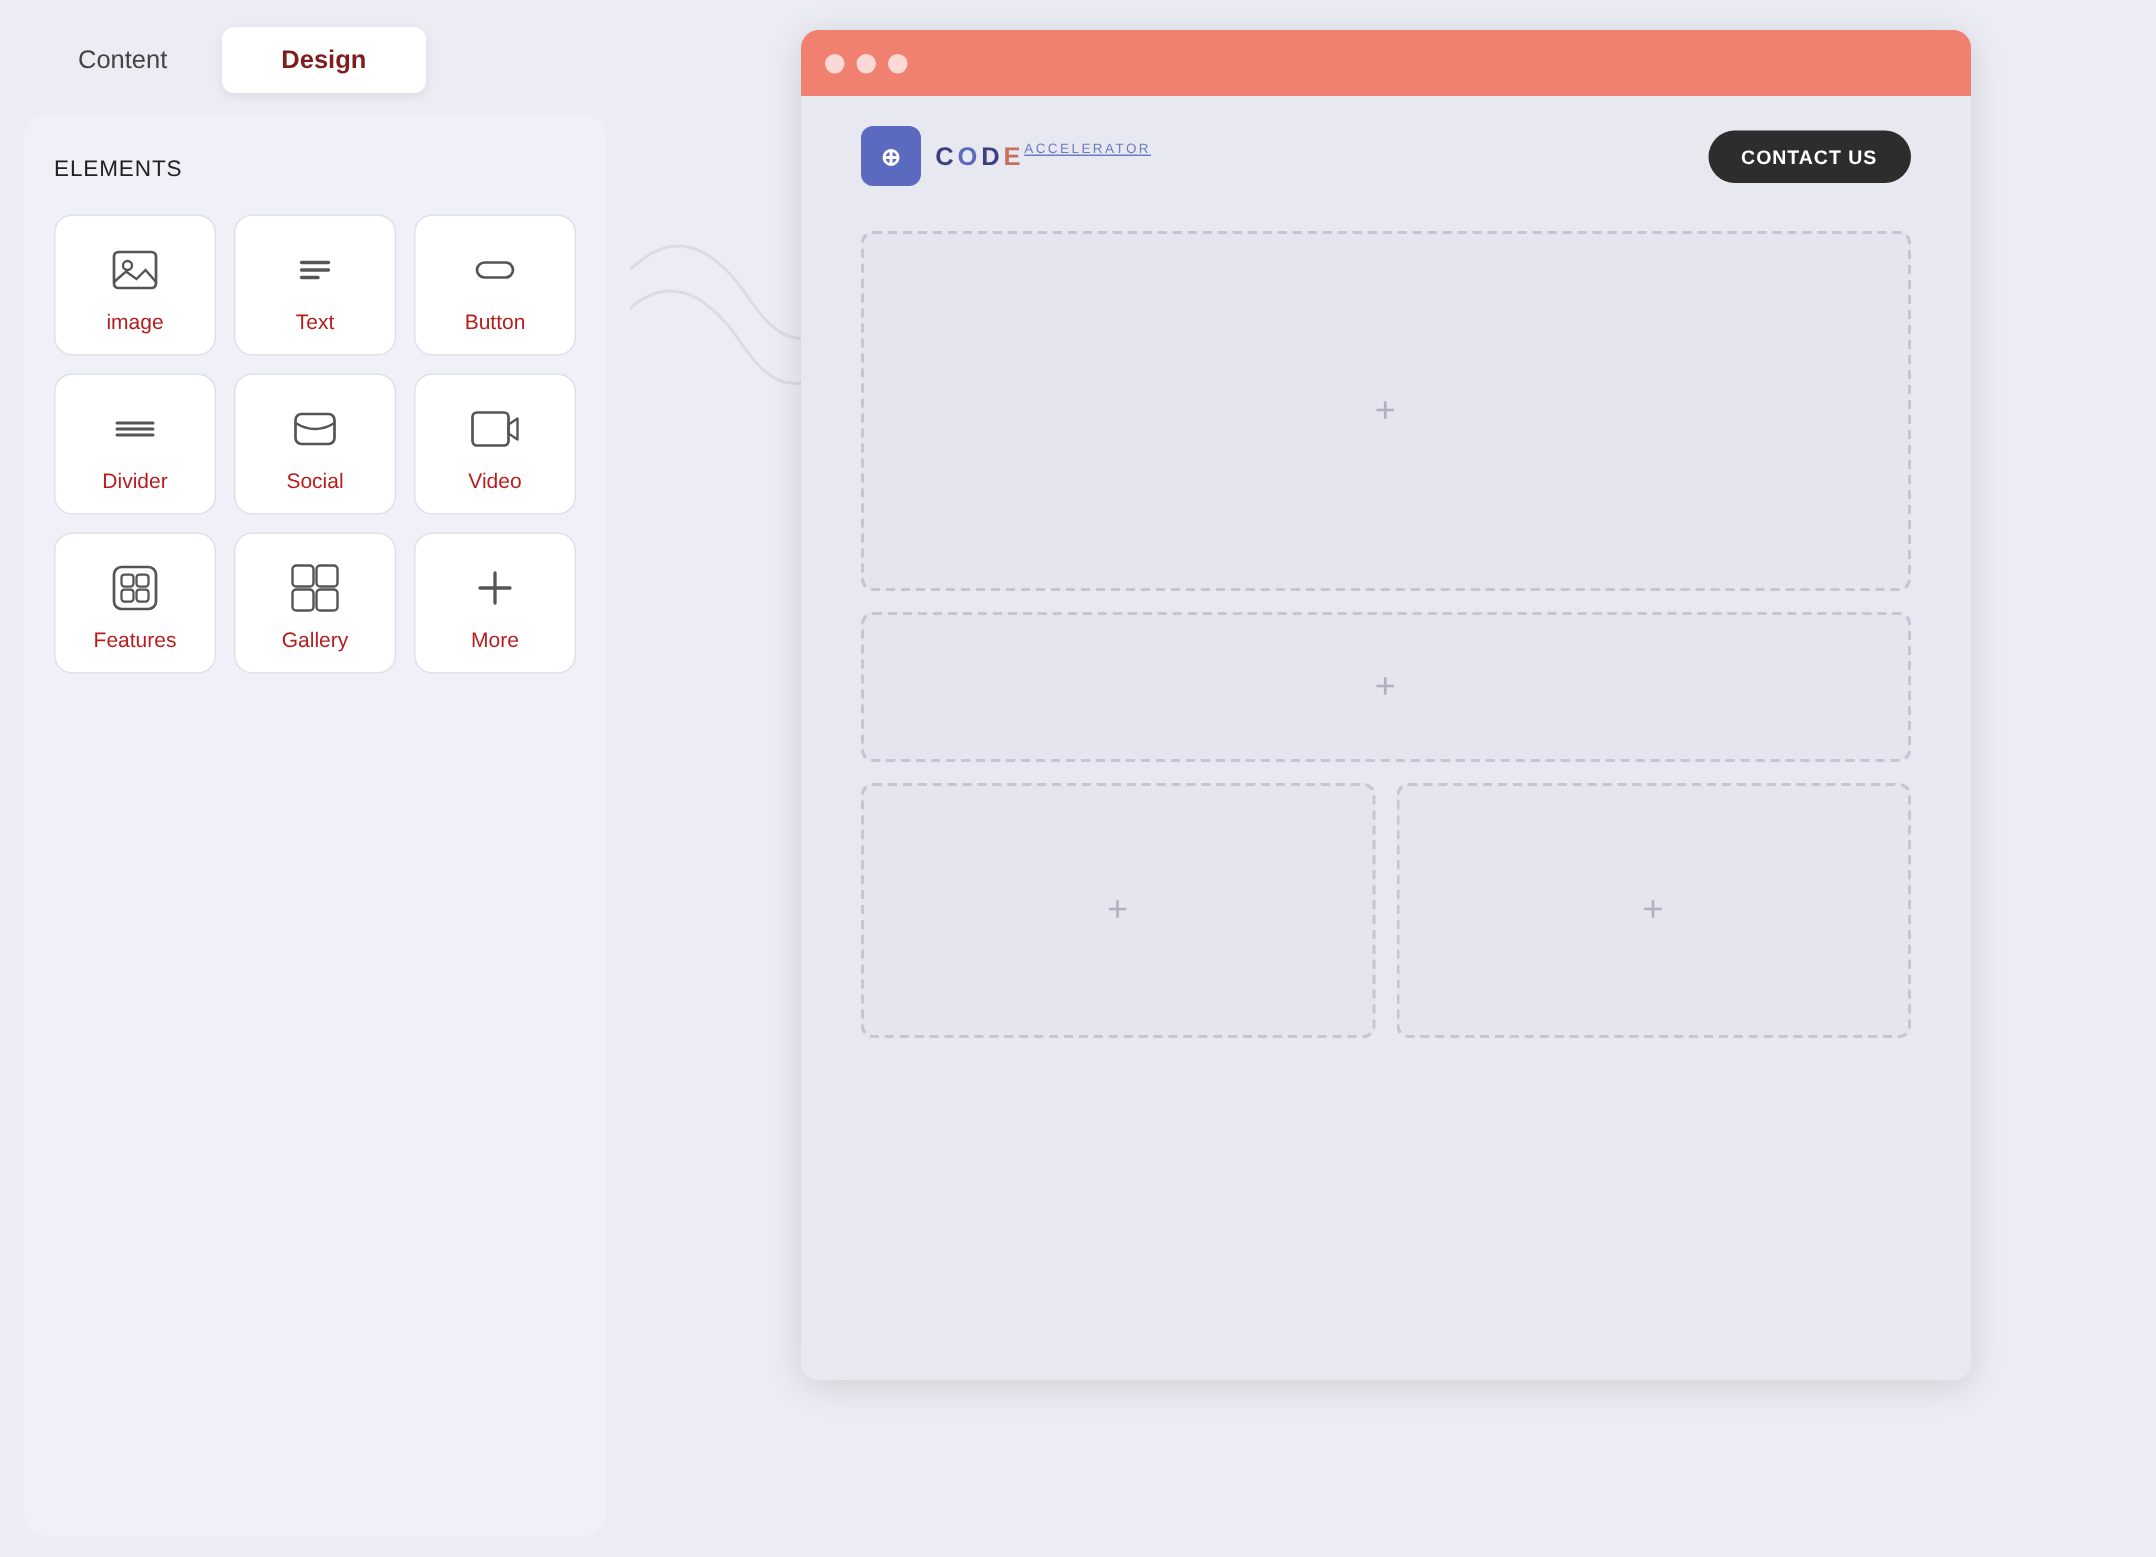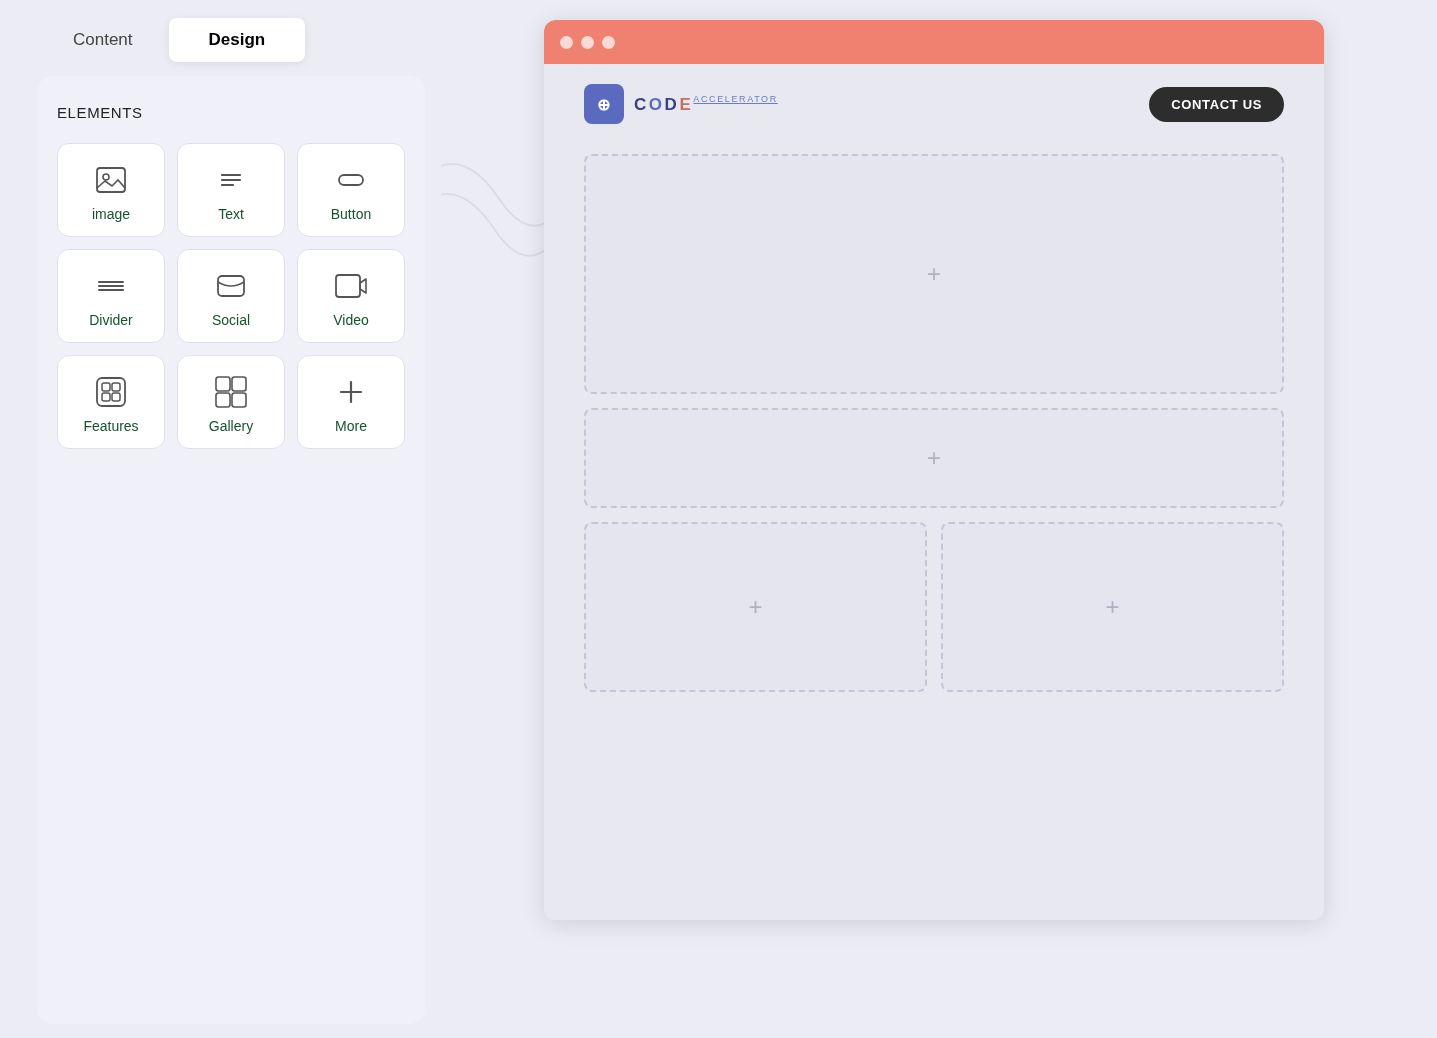--- a/index.html
+++ b/index.html
@@ -25,21 +25,20 @@
     
     .left-panel {
       width: 420px;
       height: 100%;
       background: #ecedf4;
       z-index: 1;
       display: flex;
       flex-direction: column;
       padding: 0;
       position: relative;
-      margin-left: 21px;
     }
 
     
     .tab-bar {
       display: flex;
       align-items: center;
       padding: 18px 24px 0 24px;
       gap: 8px;
     }
 
@@ -51,21 +50,21 @@
       cursor: pointer;
       border-radius: 8px;
       background: transparent;
       border: none;
     }
 
     .tab-design {
       padding: 12px 40px;
       font-size: 17px;
       font-weight: 600;
-      color: #000000;
+      color: #7f1d1d;
       cursor: pointer;
       background: #fff;
       border: none;
       border-radius: 8px;
       box-shadow: 0 2px 8px rgba(0,0,0,0.08);
     }
 
     
     .panel-body {
       margin: 14px 16px;
@@ -106,21 +105,21 @@
 
     .element-icon {
       display: flex;
       align-items: center;
       justify-content: center;
       color: #555;
     }
 
     .element-label {
       font-size: 14px;
-      color: #14532d;
+      color: #b91c1c;
       font-weight: 400;
       text-align: center;
     }
 
     
     .right-area {
       flex: 1;
       height: 100%;
       display: flex;
       align-items: flex-start;

